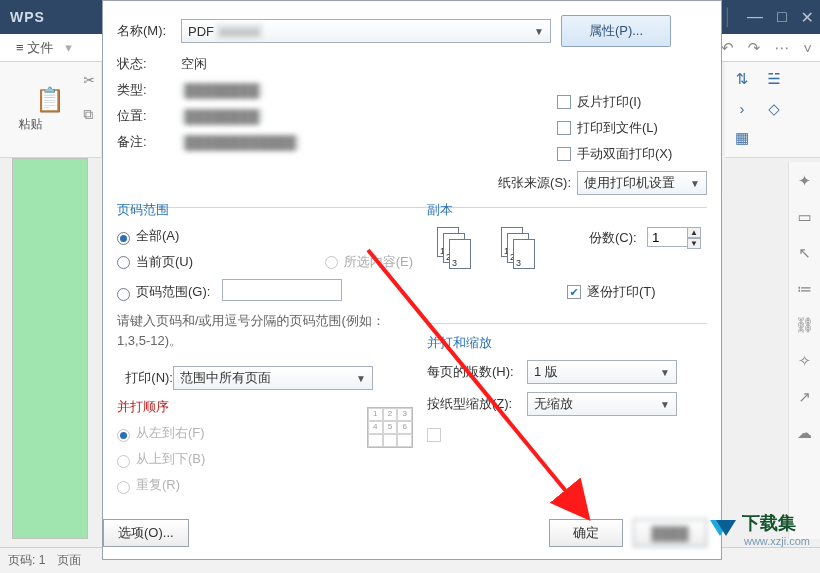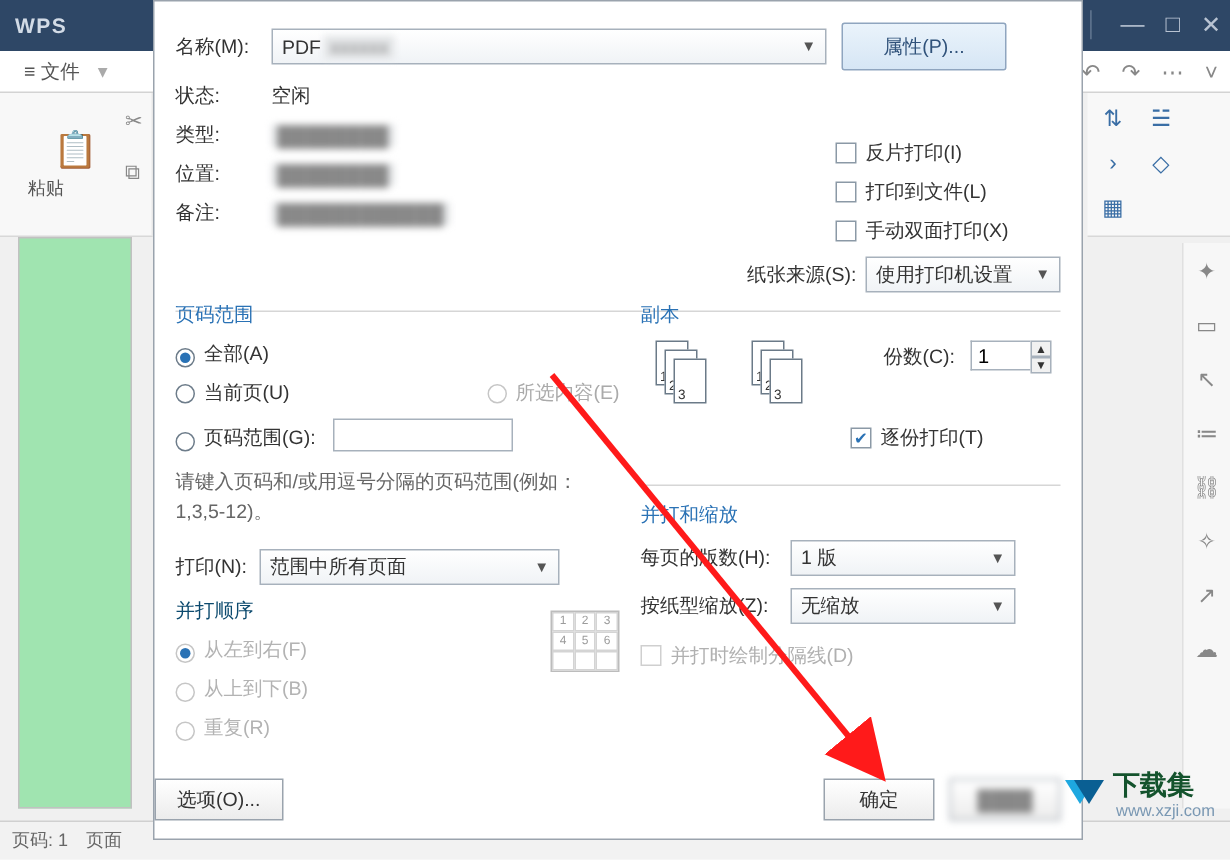--- a/index.html
+++ b/index.html
@@ -211,28 +211,28 @@
           </span>
         </div>
         <div class="radio">
           <span class="r"></span>
           <span>页码范围(G):</span>
           <input class="txt" style="width: 120px; margin-left: 6px;">
         </div>
         <div class="hint">请键入页码和/或用逗号分隔的页码范围(例如：1,3,5-12)。</div>
 
         <div class="row" style="margin-top:16px;">
-          <span style="width:56px;">打印(N):</span>
+          <span style="width:56px;text-align:right;">打印(N):</span>
           <div class="combo" style="width:200px;flex:none;">
             <span>范围中所有页面</span>
             <span class="caret">▼</span>
           </div>
         </div>
 
-        <div style="color:#0c4a6e;margin:8px 0 4px 0;">并打顺序</div>
+        <div style="color:#b91c1c;margin:8px 0 4px 0;">并打顺序</div>
         <div class="radio" style="color:#b3b3b3;">
           <span class="r on" style="border-color:#c6c6c6;"></span>
           <span>从左到右(F)</span>
         </div>
         <div class="radio" style="color:#b3b3b3;">
           <span class="r" style="border-color:#c6c6c6;"></span>
           <span>从上到下(B)</span>
         </div>
         <div class="radio" style="color:#b3b3b3;">
           <span class="r" style="border-color:#c6c6c6;"></span>
@@ -294,21 +294,20 @@
         </div>
         <div class="row">
           <span style="width:100px;">按纸型缩放(Z):</span>
           <div class="combo" style="width:150px;flex:none;">
             <span>无缩放</span>
             <span class="caret">▼</span>
           </div>
         </div>
         <div class="row" style="color:#b0b0b0;margin-top:12px;">
           <span class="check" style="border-color:#cfcfcf;"></span>
-          <span>并打时绘制分隔线(D)</span>
         </div>
      </div>
   </div>
 
   <div class="bottom-row">
      <div class="std-btn">选项(O)...</div>
      <div style="display:flex; gap:10px;align-items:center;">
        <div class="std-btn">确定</div>
        <div class="std-btn blur" style="min-width:74px;">████</div>
      </div>

